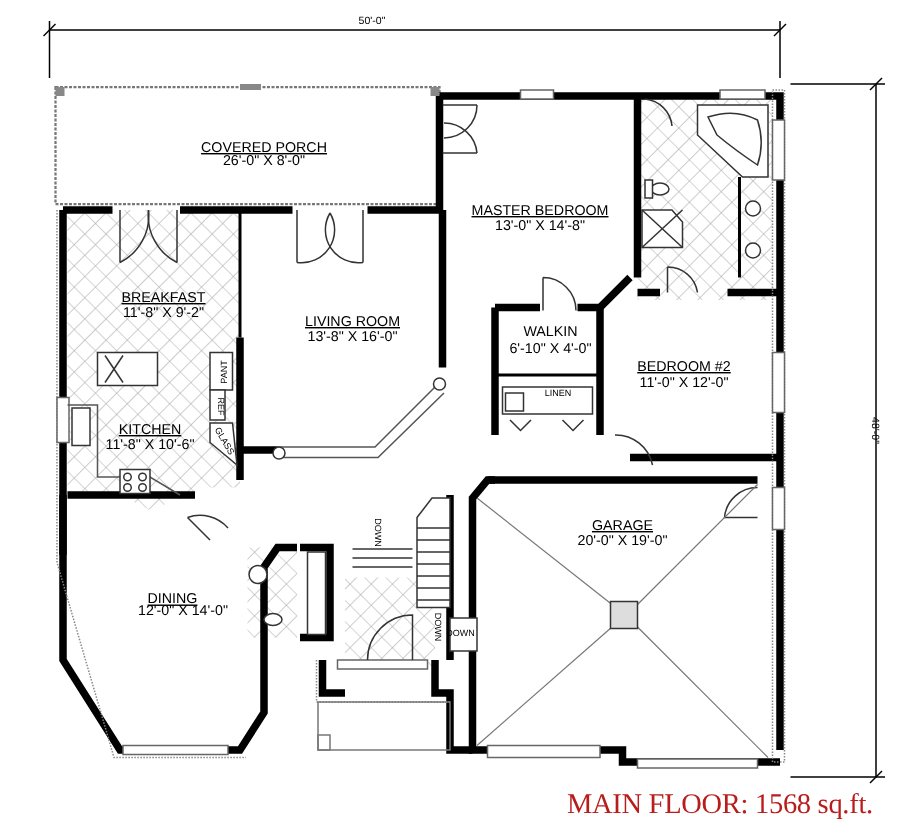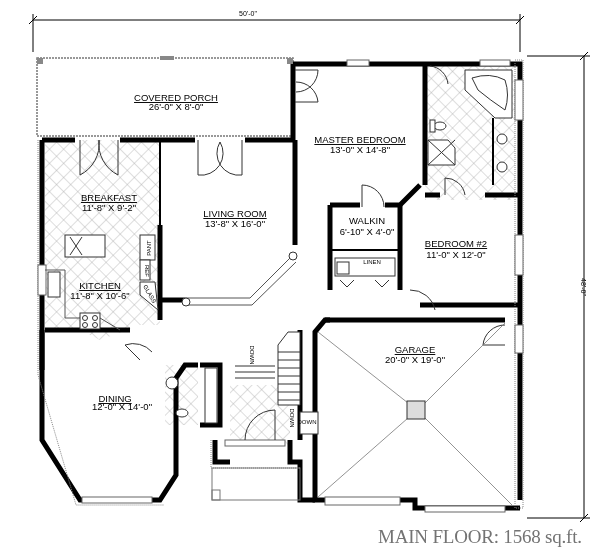--- a/index.html
+++ b/index.html
@@ -11,21 +11,21 @@
   .hatch-edge { fill: none; stroke: #888; stroke-width: 1; stroke-dasharray: 1 1; }
   .dim { stroke: #000; stroke-width: 1; fill: none; }
   .fixture { fill: #fff; stroke: #333; stroke-width: 1; }
   .door-arc { fill: none; stroke: #333; stroke-width: 1; }
   .window { fill: #fff; stroke: #666; stroke-width: 1; }
   .tile { fill: url(#tilepattern); stroke: none; }
   .room-label { font-family: "Liberation Sans", sans-serif; font-size: 9.5px; fill: #000; text-anchor: middle; }
   .room-name { text-decoration: underline; }
   .small-label { font-family: "Liberation Sans", sans-serif; font-size: 6px; fill: #000; text-anchor: middle; }
   .dim-label { font-family: "Liberation Sans", sans-serif; font-size: 7px; fill: #000; text-anchor: middle; }
-  .caption { position: absolute; left: 378px; top: 526px; font-family: "Liberation Serif", "DejaVu Serif", serif; font-size: 19px; color: #737373; white-space: nowrap; letter-spacing: -0.2px; }
+  .caption { position: absolute; left: 378px; top: 526px; font-family: "Liberation Serif", "DejaVu Serif", serif; font-size: 19px; color: #b91c1c; white-space: nowrap; letter-spacing: -0.2px; }
   .garage-diag { stroke: #777; stroke-width: 0.8; fill: none; }
 </style>
 </head>
 <body>
 
 <svg id="plan" viewBox="0 0 600 556" xmlns="http://www.w3.org/2000/svg">
   <defs>
     <pattern id="tilepattern" width="10" height="10" patternUnits="userSpaceOnUse" patternTransform="rotate(45)">
       <rect width="10" height="10" fill="#fff"></rect>
       <path d="M0 0 L10 0 M0 0 L0 10" stroke="#aaa" stroke-width="0.8"></path>

